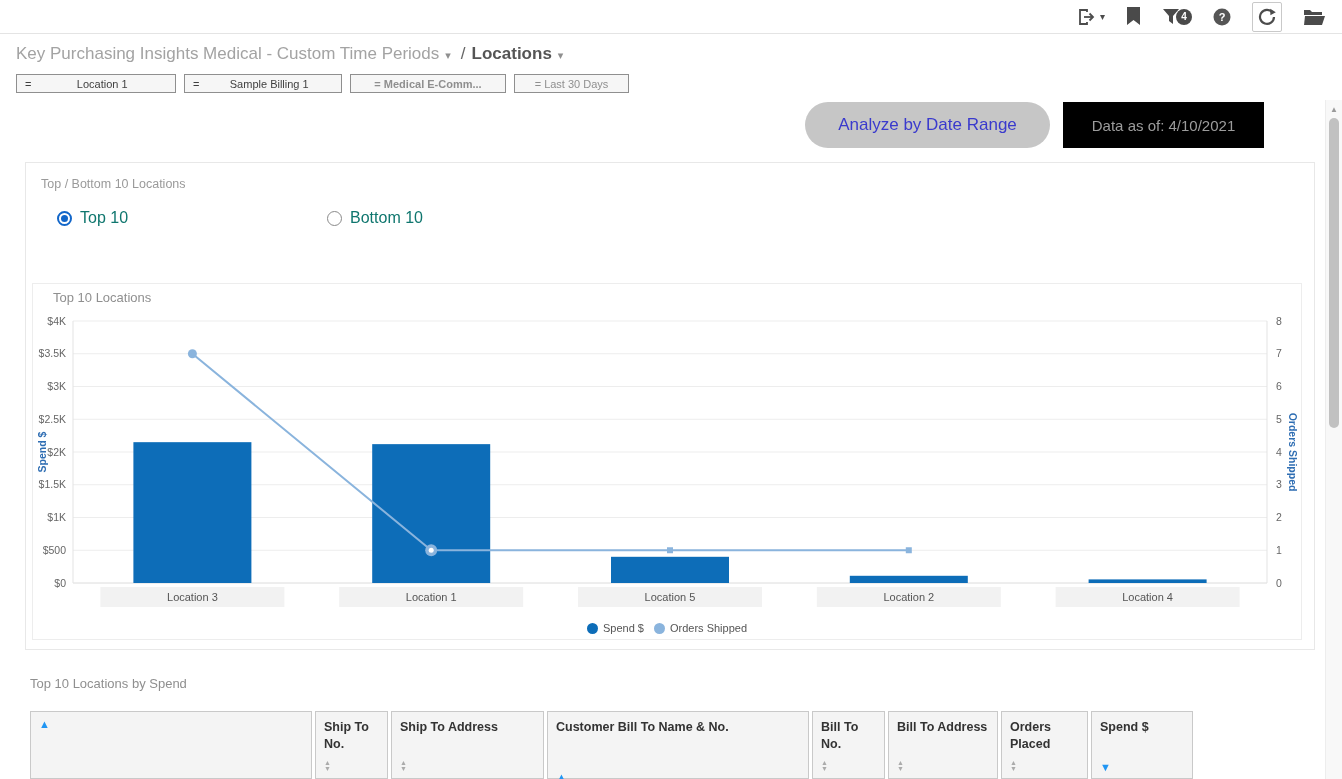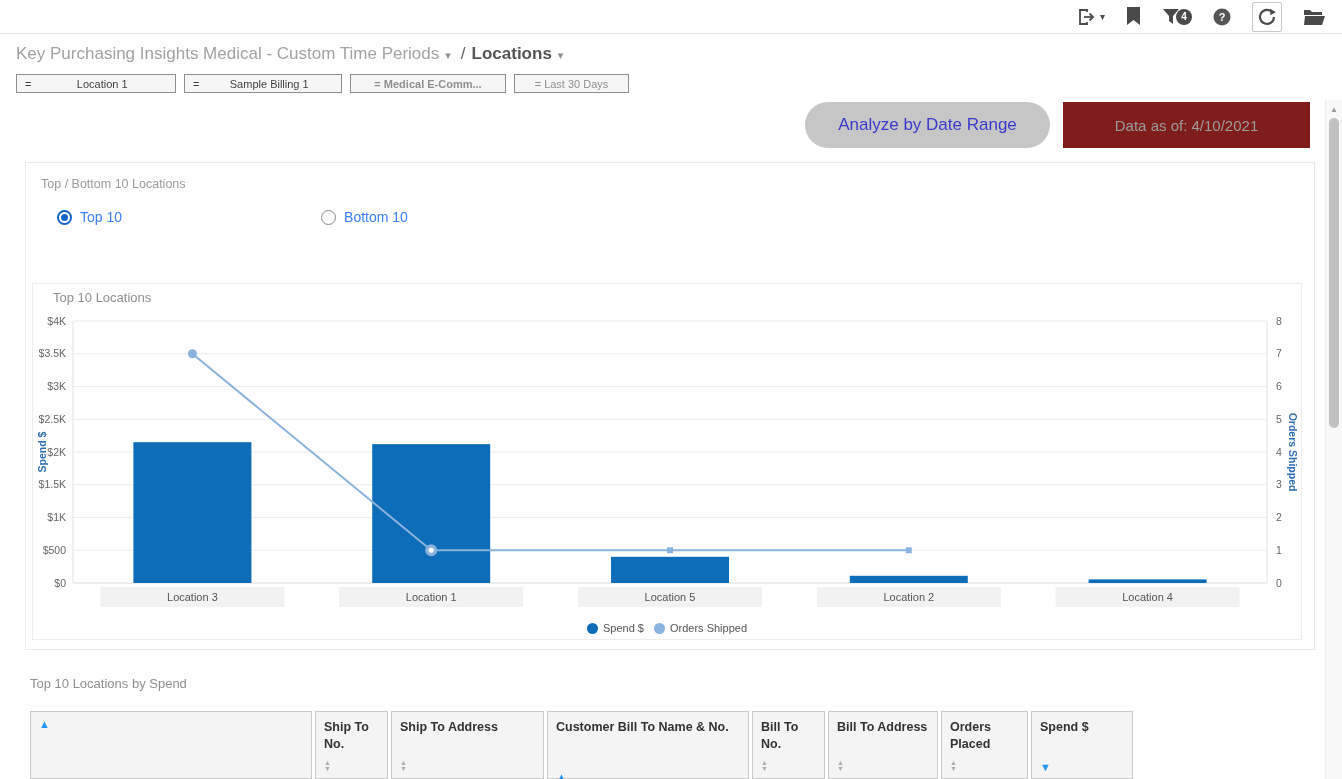--- a/index.html
+++ b/index.html
@@ -32,35 +32,35 @@
           font-size:11px; color:#3f3f3f; padding:0 8px; cursor:pointer; }
   .chip .op { margin-right:6px; }
   .chip .lbl { flex:1; text-align:center; }
   .chip.muted { color:#8f8f8f; justify-content:center; }
 
   
   .analyze-btn { position:absolute; left:805px; top:102px; width:245px; height:46px; border-radius:23px;
                  background:#c6c6c6; border:none; color:#3a3acd; font-size:17px;
                  font-family:"Liberation Sans",sans-serif; display:flex; align-items:center; justify-content:center;
                  cursor:pointer; }
-  .data-as-of { position:absolute; left:1063px; top:102px; width:247px; height:46px; background:#7f1d1d;
+  .data-as-of { position:absolute; left:1063px; top:102px; width:201px; height:46px; background:#000000;
                 color:#9c9c9c; font-size:15px; display:flex; align-items:center; justify-content:center; }
 
   
   .panel { position:absolute; left:25px; top:162px; width:1290px; height:488px; background:#fff;
            border:1px solid #e8e8e8; }
   .panel-title { position:absolute; left:15px; top:14px; font-size:12.5px; color:#9a9a9a; }
   .radios { position:absolute; left:31px; top:46px; display:flex; }
   .radio { display:flex; align-items:center; gap:8px; cursor:pointer; }
   .radio + .radio { margin-left:200px; }
   .rdot { width:15px; height:15px; border-radius:50%; border:1px solid #8a8a8a; background:#fff;
           display:flex; align-items:center; justify-content:center; }
   .rdot.checked { border:2px solid #1266c9; }
   .rdot.checked::after { content:""; width:7px; height:7px; border-radius:50%; background:#1266c9; }
-  .radio span.rlabel { font-size:14px; color:#3b82f6; }
+  .radio span.rlabel { font-size:16px; color:#0f766e; }
   .radio:nth-child(2) { margin-left:199px; }
 
   
   .chart-panel { position:absolute; left:6px; top:120px; width:1270px; height:357px;
                  border:1px solid #ededed; background:#fff; }
   .chart-title { position:absolute; left:20px; top:6px; font-size:13px; color:#8f8f8f; }
   .chart-svg { position:absolute; left:0; top:0; }
   .legend { position:absolute; left:0; bottom:5px; width:100%; display:flex; justify-content:center;
             gap:10px; align-items:center; }
   .legend-item { display:flex; align-items:center; gap:5px; font-size:11px; color:#555; }
@@ -251,21 +251,21 @@
           <span>▼</span>
         </div>
       </div>
       <div class="th" style="width: 153px;">
         <div class="th-label">Ship To Address</div>
         <div class="sort-idle">
           <span>▲</span>
           <span>▼</span>
         </div>
       </div>
-      <div class="th" style="width: 202px; gap: 36px;">
+      <div class="th" style="width: 262px; gap: 36px;">
         <div class="th-label">Customer Bill To Name &amp; No.</div>
         <div class="sort-active">▲</div>
       </div>
       <div class="th" style="width: 73px;">
         <div class="th-label">Bill To No.</div>
         <div class="sort-idle">
           <span>▲</span>
           <span>▼</span>
         </div>
       </div>

